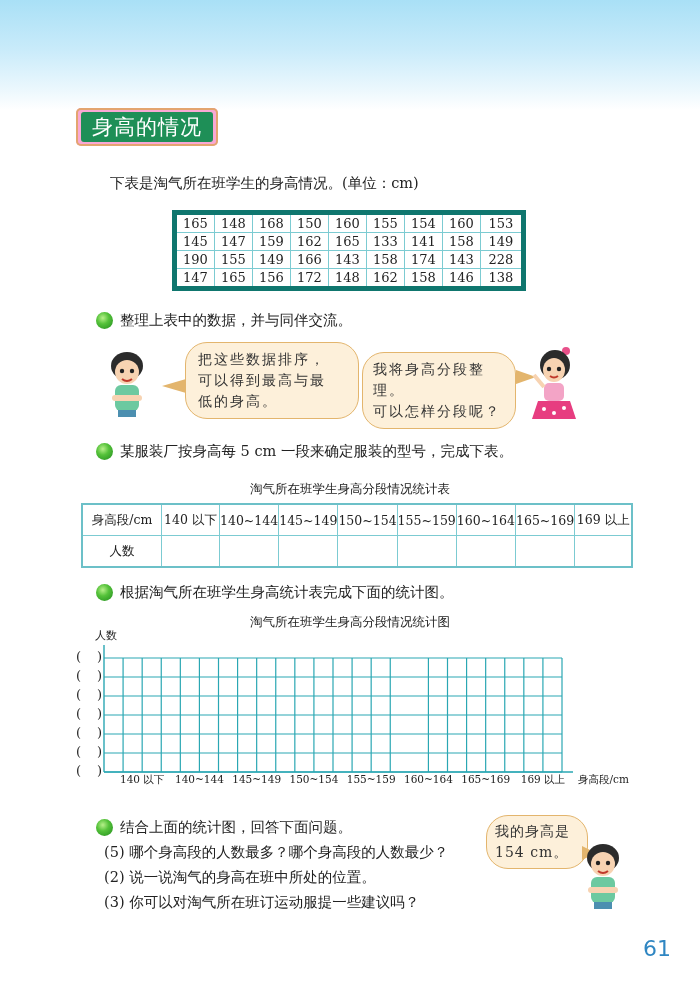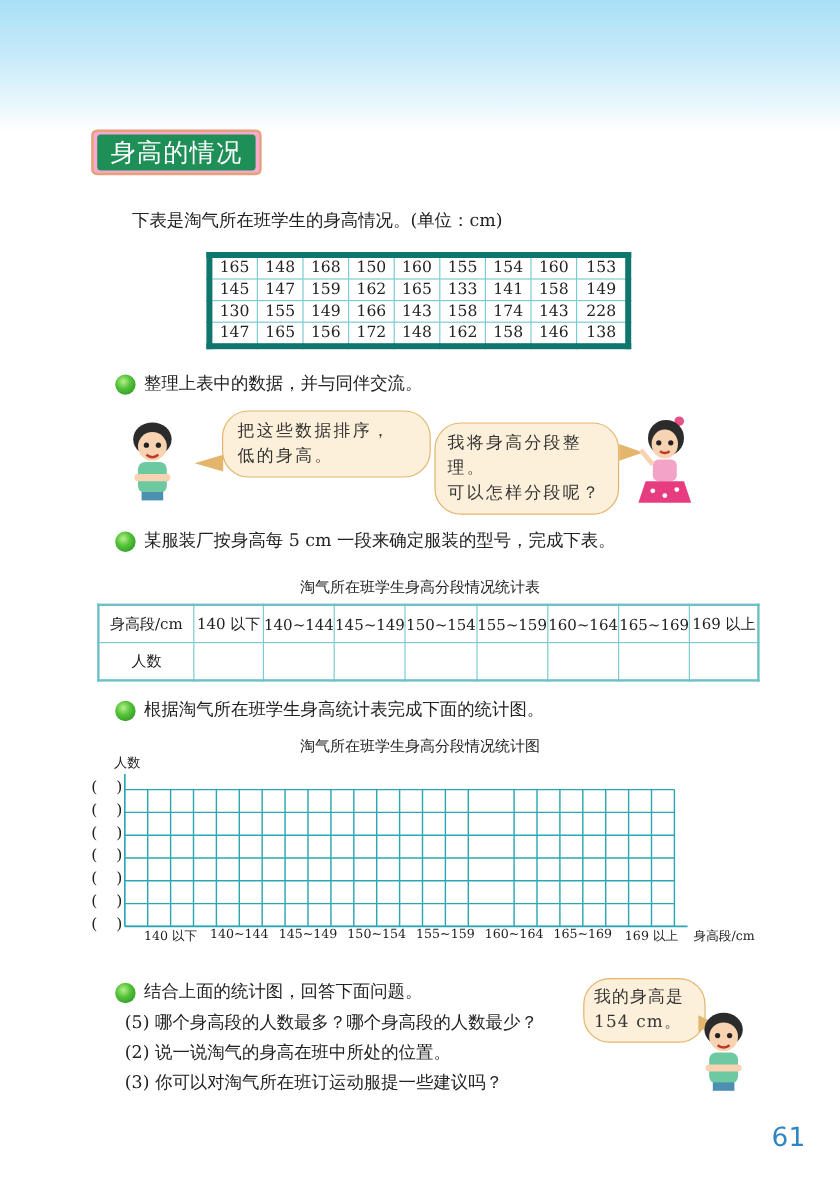--- a/index.html
+++ b/index.html
@@ -110,21 +110,21 @@
         <td>147</td>
         <td>159</td>
         <td>162</td>
         <td>165</td>
         <td>133</td>
         <td>141</td>
         <td>158</td>
         <td>149</td>
       </tr>
       <tr>
-        <td>130</td>
+        <td>190</td>
         <td>155</td>
         <td>149</td>
         <td>166</td>
         <td>143</td>
         <td>158</td>
         <td>174</td>
         <td>143</td>
         <td>228</td>
       </tr>
       <tr>
@@ -152,20 +152,21 @@
   <circle cx="18" cy="23" r="2.2" fill="#222"></circle>
     <circle cx="28" cy="23" r="2.2" fill="#222"></circle>
   <path d="M18 31 q5 4 10 0" stroke="#c0392b" stroke-width="2" fill="none"></path>
   <rect x="11" y="37" width="24" height="26" rx="6" fill="#6cc9a0"></rect>
   <rect x="8" y="47" width="30" height="6" rx="3" fill="#f7d3b2"></rect>
   <rect x="14" y="62" width="18" height="7" fill="#4c8fb0"></rect>
 </svg>
 
 <div class="bubble" style="left:185px; top:342px; width:148px; padding:6px 12px;">
   <div>把这些数据排序，</div>
+  <div>可以得到最高与最</div>
   <div>低的身高。</div>
 </div>
 <div class="tail-l" style="left:162px; top:379px; border-right:24px solid #e3b56d;"></div>
 
 <div class="bubble" style="left:362px; top:352px; width:132px; padding:6px 10px;">
   <div>我将身高分段整理。</div>
   <div>可以怎样分段呢？</div>
 </div>
 <div class="tail-l" style="left:516px; top:370px; border-left:20px solid #e3b56d;"></div>
 

